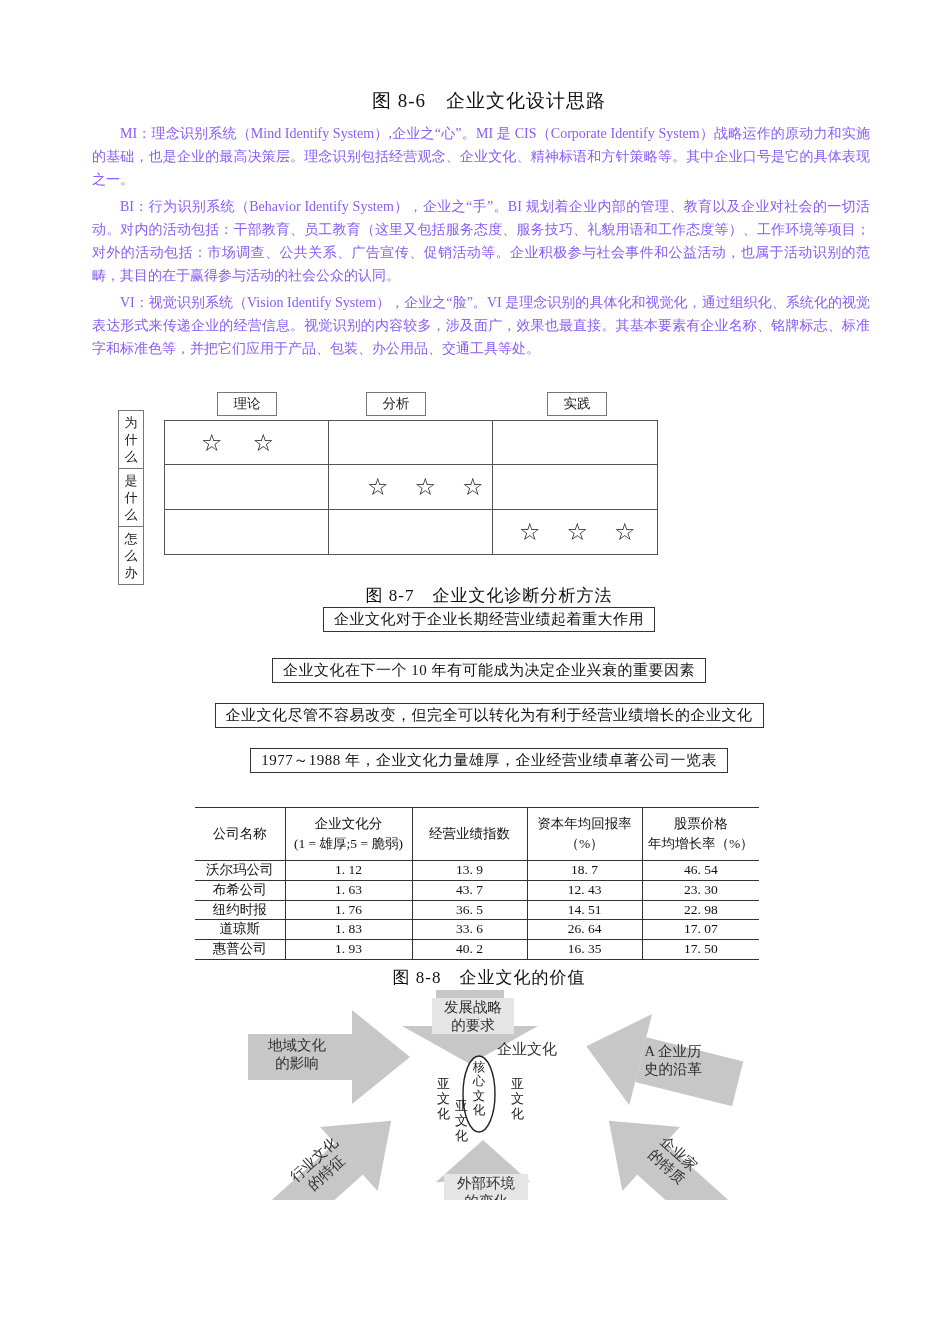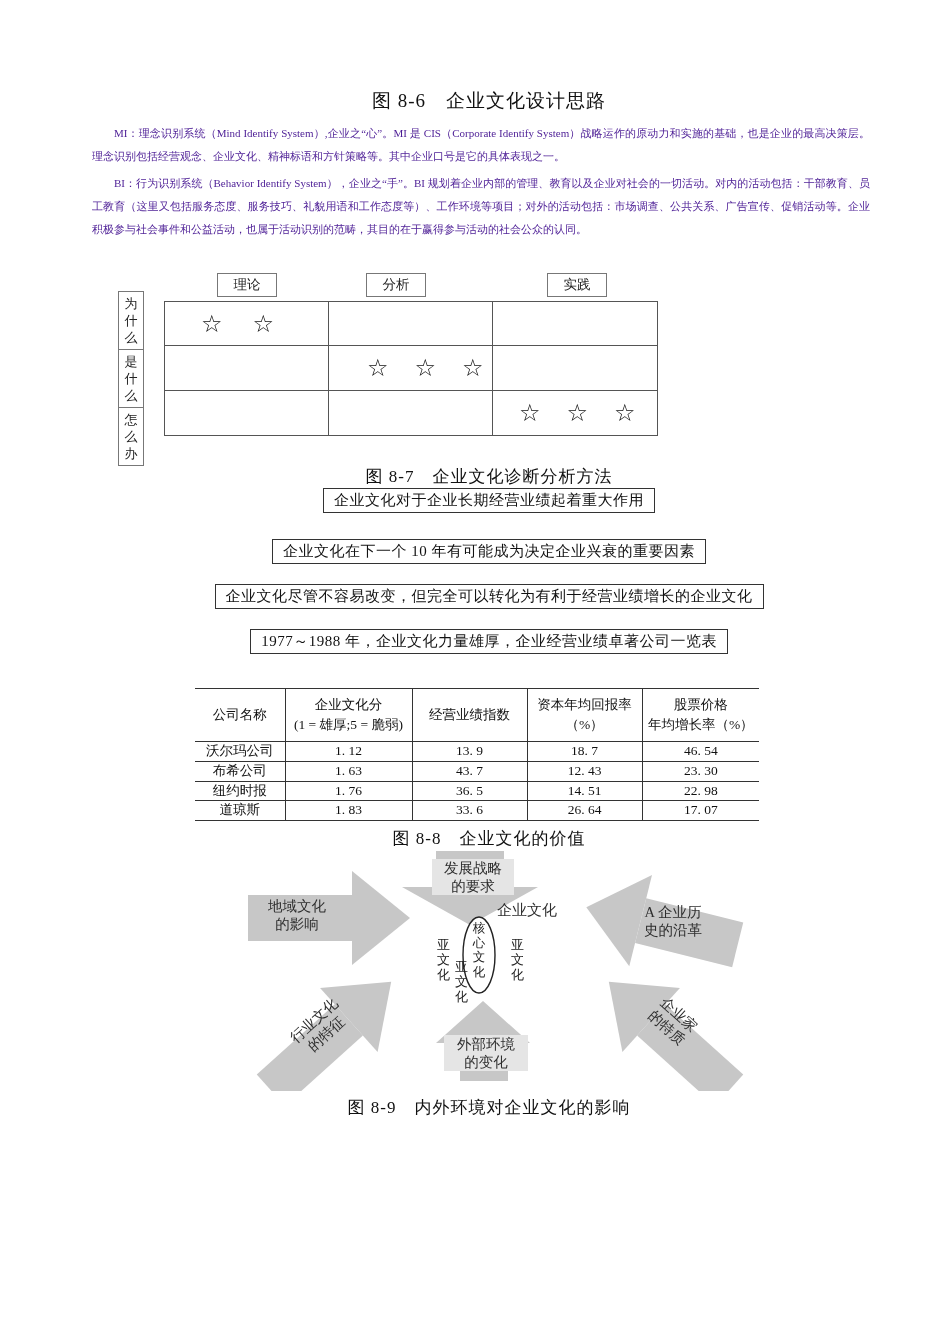--- a/index.html
+++ b/index.html
@@ -8,21 +8,21 @@
     font-family:"Liberation Serif","DejaVu Serif",serif;color:#1a1a1a;
   }
   .content{padding:0 64px 0 92px;}
   .fig-caption{
     text-align:center;font-size:17px;letter-spacing:1px;color:#111;
   }
   .main-title{
     text-align:center;font-size:19px;margin-top:88px;margin-bottom:8px;letter-spacing:1px;color:#111;
   }
   .para{
-    font-size:11px;line-height:23px;text-align:justify;text-indent:2em;margin:0 16px 4px 0;color:#4c1d95;
+    font-size:14px;line-height:23px;text-align:justify;text-indent:2em;margin:0 16px 4px 0;color:#8b5cf6;
   }
   
   .diag1{position:relative;width:560px;height:192px;margin-left:26px;margin-top:30px;}
   .hdr-box{
     position:absolute;top:2px;width:58px;height:22px;border:1px solid #777;
     text-align:center;font-size:13.5px;line-height:22px;color:#222;background:#fff;
   }
   .rowlab{
     position:absolute;left:0;width:24px;border:1px solid #777;background:#fff;
     font-size:13px;line-height:17px;text-align:center;word-break:break-all;
@@ -75,20 +75,21 @@
 </head>
 <body>
 
 <div class="page">
   <div class="content">
 
     <div class="main-title">图 8-6　企业文化设计思路</div>
 
     <p class="para">MI：理念识别系统（Mind Identify System）,企业之“心”。MI 是 CIS（Corporate Identify System）战略运作的原动力和实施的基础，也是企业的最高决策层。理念识别包括经营观念、企业文化、精神标语和方针策略等。其中企业口号是它的具体表现之一。</p>
     <p class="para">BI：行为识别系统（Behavior Identify System），企业之“手”。BI 规划着企业内部的管理、教育以及企业对社会的一切活动。对内的活动包括：干部教育、员工教育（这里又包括服务态度、服务技巧、礼貌用语和工作态度等）、工作环境等项目；对外的活动包括：市场调查、公共关系、广告宣传、促销活动等。企业积极参与社会事件和公益活动，也属于活动识别的范畴，其目的在于赢得参与活动的社会公众的认同。</p>
+    <p class="para">VI：视觉识别系统（Vision Identify System），企业之“脸”。VI 是理念识别的具体化和视觉化，通过组织化、系统化的视觉表达形式来传递企业的经营信息。视觉识别的内容较多，涉及面广，效果也最直接。其基本要素有企业名称、铭牌标志、标准字和标准色等，并把它们应用于产品、包装、办公用品、交通工具等处。</p>
 
     <div class="diag1">
       <div class="hdr-box" style="left:99px">理论</div>
       <div class="hdr-box" style="left:248px">分析</div>
       <div class="hdr-box" style="left:429px">实践</div>
 
       <div class="rowlab" style="top:20px">为什么</div>
       <div class="rowlab" style="top:78px">是什么</div>
       <div class="rowlab" style="top:136px">怎么办</div>
 
@@ -183,20 +184,27 @@
           <td>14. 51</td>
           <td>22. 98</td>
         </tr>
         <tr>
           <td>道琼斯</td>
           <td>1. 83</td>
           <td>33. 6</td>
           <td>26. 64</td>
           <td>17. 07</td>
         </tr>
+        <tr>
+          <td>惠普公司</td>
+          <td>1. 93</td>
+          <td>40. 2</td>
+          <td>16. 35</td>
+          <td>17. 50</td>
+        </tr>
       </tbody>
     </table>
 
     <div class="fig-caption" style="margin-top:6px">图 8-8　企业文化的价值</div>
 
     <div class="diag2">
       <svg width="520" height="240" viewBox="0 0 520 240">
 
         <g>
           <rect class="arrowpart" x="196" y="0" width="68" height="36"></rect>

